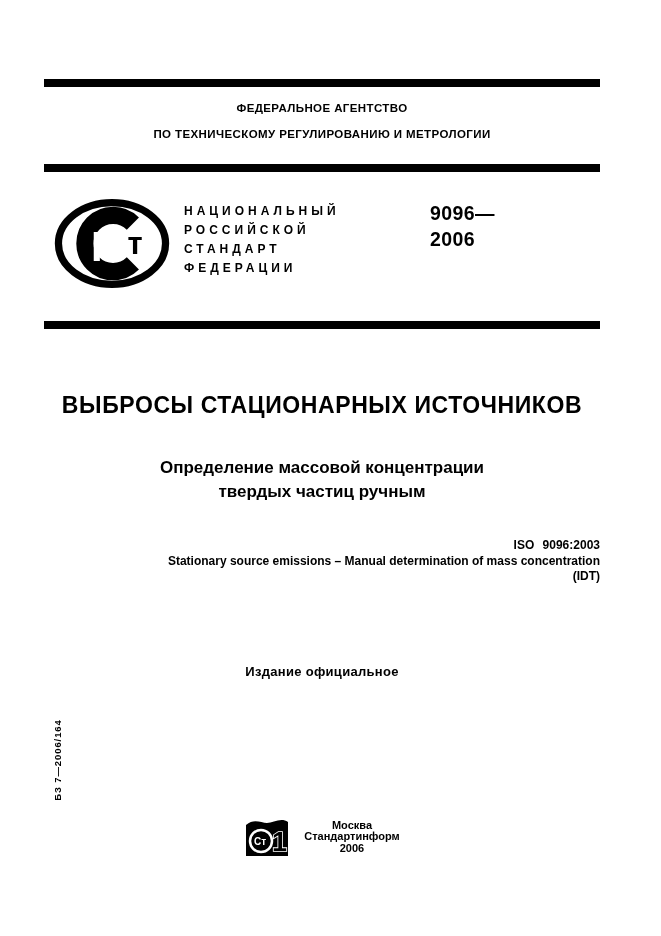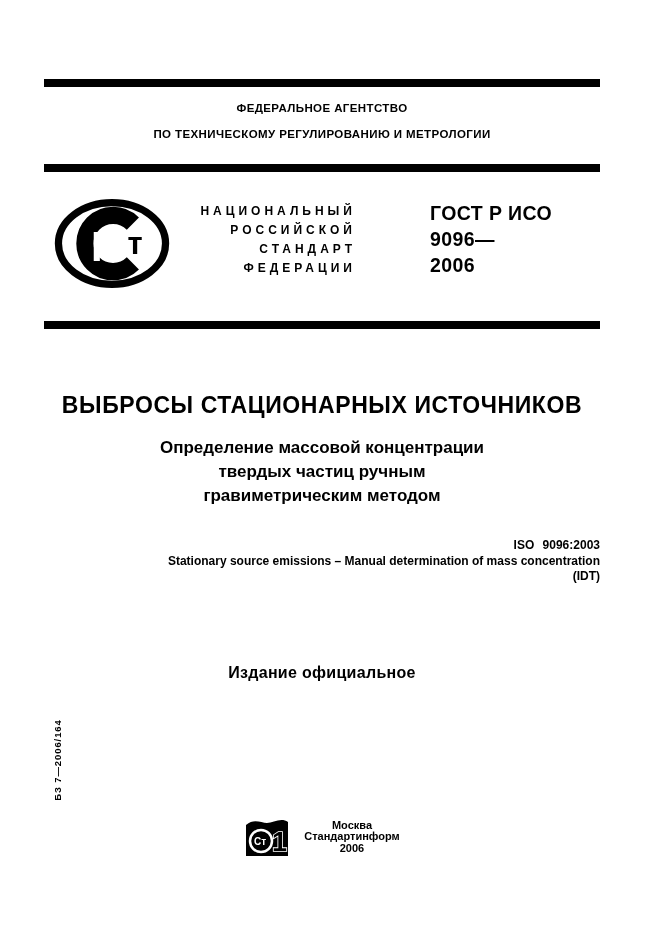--- a/index.html
+++ b/index.html
@@ -36,21 +36,21 @@
   .agency-line2 { margin-top: 14px; }
 
   .rst-logo {
     position: absolute;
     left: 53px; top: 181px;
     width: 118px; height: 93px;
   }
   .std-type {
     position: absolute;
     left: 184px; top: 186px; width: 172px;
-    text-align: right;
+    text-align: left;
     font-weight: bold;
     font-size: 12px;
     letter-spacing: 4px;
     line-height: 19px;
   }
   .designation {
     position: absolute;
     left: 430px; top: 184px;
     font-weight: bold;
     font-size: 19.5px;
@@ -62,41 +62,41 @@
     position: absolute;
     top: 376px; left: 44px; width: 556px;
     margin: 0;
     text-align: center;
     font-size: 23px;
     font-weight: bold;
     letter-spacing: 0.6px;
   }
   .subtitle {
     position: absolute;
-    top: 420px; left: 44px; width: 556px;
+    top: 440px; left: 44px; width: 556px;
     text-align: center;
     font-size: 17px;
     font-weight: bold;
     line-height: 24px;
   }
   .iso-ref {
     position: absolute;
     top: 522px; left: 44px; width: 556px;
     text-align: right;
     font-size: 12px;
     font-weight: bold;
     line-height: 15.5px;
   }
   .iso-num { word-spacing: 5px; }
 
   .edition {
     position: absolute;
     top: 648px; left: 44px; width: 556px;
     text-align: center;
-    font-size: 16px;
+    font-size: 13px;
     font-weight: bold;
     letter-spacing: 0.3px;
   }
 
   .side-code {
     position: absolute;
     left: 57px; top: 744px;
     transform: translate(-50%, -50%) rotate(-90deg);
     transform-origin: center;
     white-space: nowrap;
@@ -145,33 +145,31 @@
   </div>
 
   <div class="std-type">
     <div>НАЦИОНАЛЬНЫЙ</div>
     <div>РОССИЙСКОЙ</div>
     <div>СТАНДАРТ</div>
     <div>ФЕДЕРАЦИИ</div>
   </div>
 
   <div class="designation">
-    <div>ГОСТ Р ИСО</div>
     <div>9096—</div>
     <div>2006</div>
   </div>
 
   <div class="rule rule-low"></div>
 
   <h1 class="main-title">ВЫБРОСЫ СТАЦИОНАРНЫХ ИСТОЧНИКОВ</h1>
 
   <div class="subtitle">
     <div>Определение массовой концентрации</div>
     <div>твердых частиц ручным</div>
-    <div>гравиметрическим методом</div>
   </div>
 
   <div class="iso-ref">
     <div class="iso-num">ISO 9096:2003</div>
     <div>Stationary source emissions – Manual determination of mass concentration</div>
     <div>(IDT)</div>
   </div>
 
   <div class="edition">Издание официальное</div>
 

